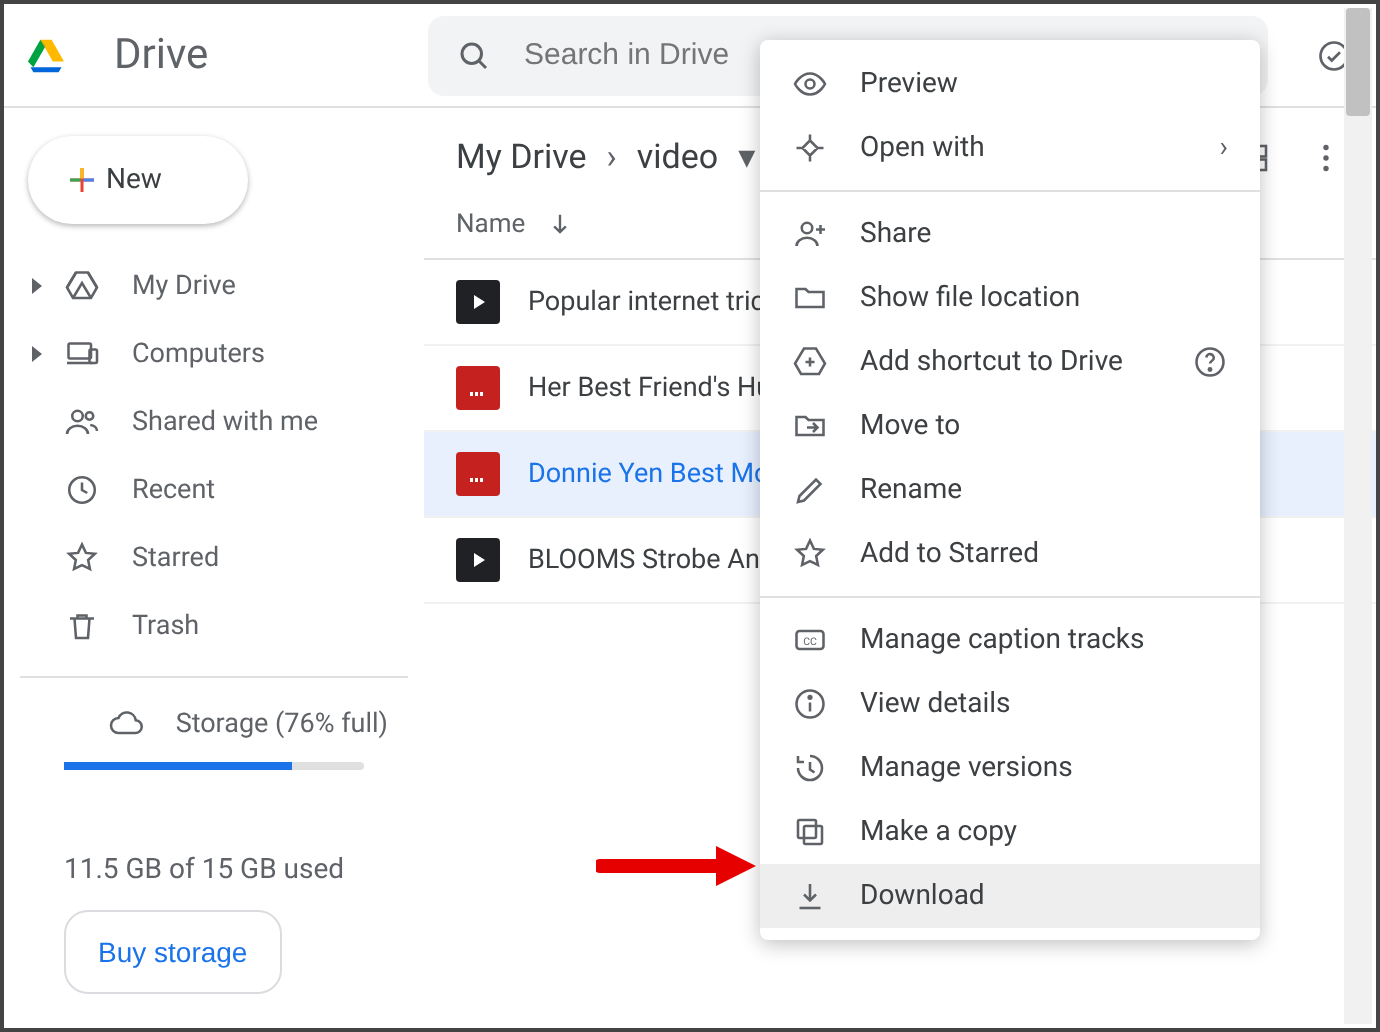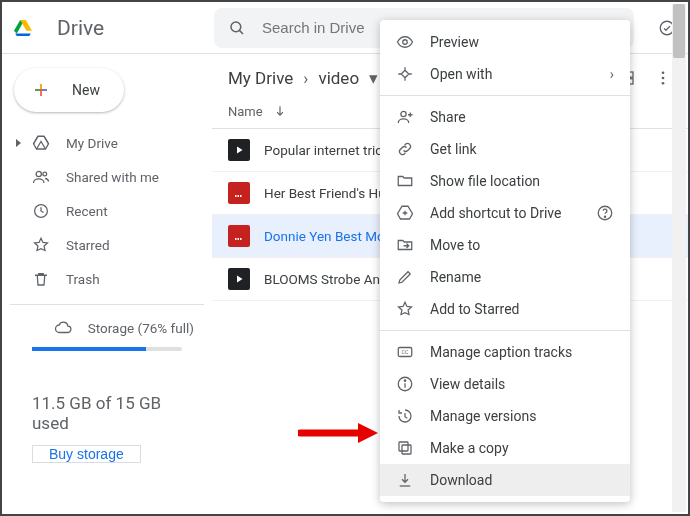--- a/index.html
+++ b/index.html
@@ -39,21 +39,21 @@
   }
   .search input {
     border: none; background: transparent; outline: none; font-size: 15px; color:#5f6368; width:100%;
   }
   .hdr-right { display:flex; gap:14px; margin-left:auto; align-items:center; color:#5f6368; }
   
   .body { display:flex; height: calc(100% - 52px); }
   
   .sidebar { width: 210px; padding: 10px 8px; border-right: none; }
   .new-btn {
-    display:flex; align-items:center; gap:22px;
+    display:flex; align-items:center; gap:3px;
     width: 110px; height:44px; padding:0 18px;
     border-radius: 24px;
     box-shadow: 0 1px 3px rgba(0,0,0,.2), 0 1px 2px rgba(0,0,0,.1);
     background:#fff;
     color:#3c4043; font-size:14px;
     margin: 4px 0 14px 4px;
   }
   .nav-item, .nav-subitem {
     display:flex; align-items:center; gap:16px;
     height:34px; padding: 0 10px 0 22px;
@@ -63,23 +63,23 @@
   .nav-item .tri {
     position:absolute; left:6px; width:0;height:0;
     border-top:4px solid transparent; border-bottom:4px solid transparent;
     border-left:5px solid #5f6368;
   }
   .sep { height:1px; background:#e0e0e0; margin:8px 0; }
   .storage { padding: 6px 10px 0 22px; color:#5f6368; }
   .storage-row { display:flex; align-items:center; gap:16px;justify-content:flex-end; }
   .storage-bar { height:4px; background:#e0e0e0; border-radius:2px; margin:10px 0 6px; width:150px; position:relative; }
   .storage-bar > div { position:absolute; left:0; top:0; bottom:0; background:#1a73e8; }
-  .storage-text { font-size:17px; color:#5f6368; margin-bottom:12px;margin-top:42px; }
+  .storage-text { font-size:14px; color:#5f6368; margin-bottom:12px;margin-top:42px; }
   .buy-btn {
-    border:1px solid #dadce0; color:#1a73e8; padding:0 16px; border-radius:0;
+    border:1px solid #dadce0; color:#1a73e8; padding:12px 16px; border-radius:12px;
     background:#fff; font-size:14px;
   }
   
   .main { flex:1; display:flex; flex-direction:column; }
   .breadcrumb {
     display:flex; align-items:center; gap:10px;
     padding: 14px 16px 6px; font-size:17px; color:#3c4043;
   }
   .bc-chev { color:#5f6368; }
   .toolbar-right { margin-left:auto; display:flex; gap:18px; color:#5f6368; align-items:center; }
@@ -184,20 +184,31 @@
 
     <div class="nav-item" data-expandable="true">
       <span class="tri"></span>
       <span class="ico">
         <svg width="18" height="18" viewBox="0 0 24 24" fill="none" stroke="#5f6368" stroke-width="1.7">
             <path d="M8 3h8l6 10-4 7H6L2 13z"></path>
             <path d="M8 3l-6 10M16 3l6 10M6 20l6-10 6 10"></path>
           </svg>
       </span>
       <span>My Drive</span>
+    </div>
+    <div class="nav-item" data-expandable="true">
+      <span class="tri"></span>
+      <span class="ico">
+        <svg width="18" height="18" viewBox="0 0 24 24" fill="none" stroke="#5f6368" stroke-width="1.7">
+            <rect x="3" y="5" width="15" height="10" rx="1"></rect>
+            <path d="M2 18h17"></path>
+            <rect x="17" y="9" width="5" height="9" rx="1"></rect>
+          </svg>
+      </span>
+      <span>Computers</span>
     </div>
     <div class="nav-item" data-expandable="false">
       <span class="ico">
         <svg width="18" height="18" viewBox="0 0 24 24" fill="none" stroke="#5f6368" stroke-width="1.7">
             <circle cx="9" cy="8" r="3.5"></circle>
             <path d="M2 20c0-3 3-5.5 7-5.5s7 2.5 7 5.5"></path>
             <circle cx="17" cy="8" r="2.5"></circle>
             <path d="M22 18c0-2-1.8-3.7-4.5-4"></path>
           </svg>
       </span>
@@ -354,29 +365,20 @@
           <circle cx="10" cy="8" r="3.5"></circle>
           <path d="M3 20c0-3 3-5.5 7-5.5s7 2.5 7 5.5"></path>
           <path d="M19 6v6M16 9h6"></path>
         </svg>
       </span>
     <span>Share</span>
   </div>
   <div class="ctx-item">
     <span class="ico">
         <svg width="18" height="18" viewBox="0 0 24 24" fill="none" stroke="#5f6368" stroke-width="1.7">
-          <path d="M10 14a4 4 0 005.6 0l3-3a4 4 0 00-5.6-5.6l-1.5 1.5"></path>
-          <path d="M14 10a4 4 0 00-5.6 0l-3 3a4 4 0 005.6 5.6l1.5-1.5"></path>
-        </svg>
-      </span>
-    <span>Get link</span>
-  </div>
-  <div class="ctx-item">
-    <span class="ico">
-        <svg width="18" height="18" viewBox="0 0 24 24" fill="none" stroke="#5f6368" stroke-width="1.7">
           <path d="M3 6h6l2 2h10v10H3z"></path>
         </svg>
       </span>
     <span>Show file location</span>
   </div>
   <div class="ctx-item">
     <span class="ico">
         <svg width="18" height="18" viewBox="0 0 24 24" fill="none" stroke="#5f6368" stroke-width="1.7">
           <path d="M8 3h8l6 10-4 7H6L2 13z"></path>
           <path d="M12 9v6M9 12h6"></path>

